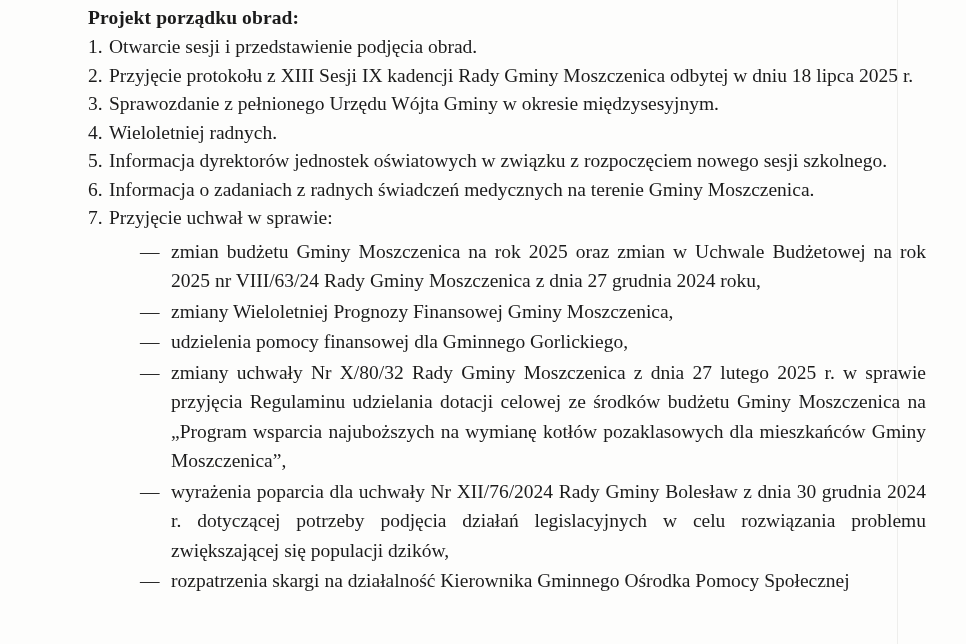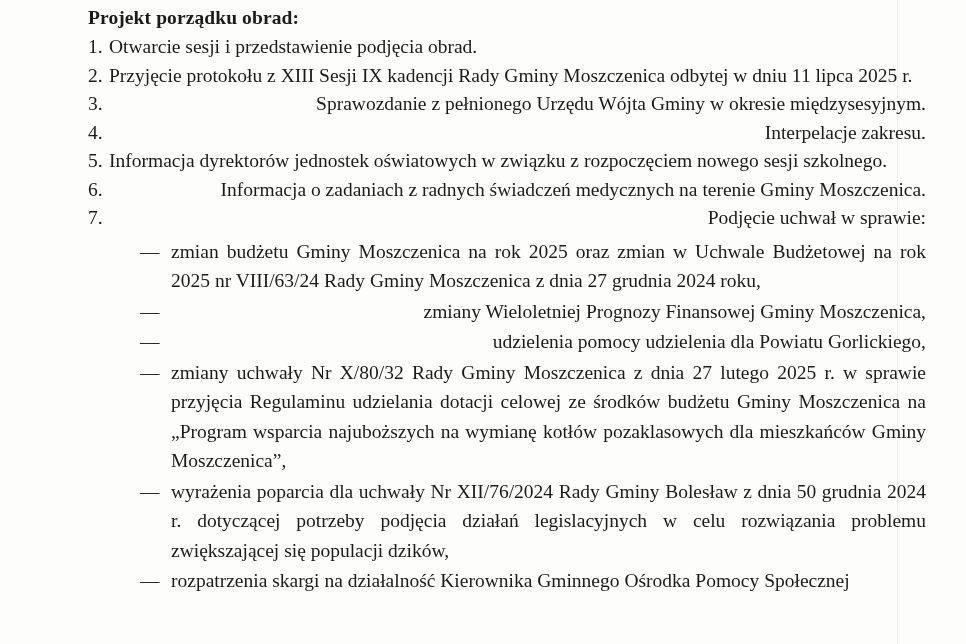--- a/index.html
+++ b/index.html
@@ -75,21 +75,21 @@
     font-size: 19.5px;
     line-height: 28.5px;
   }
 
   li.agenda-item > .body {
     display: block;
   }
 
   
   li.agenda-item.short > .body {
-    text-align: right;
+    text-align: left;
   }
 
   
   ul.sub-list {
     list-style: none;
     margin: 4px 0 0 0;
     padding: 0;
   }
 
   li.sub-item {
@@ -104,21 +104,21 @@
 
   li.sub-item > .dash {
     position: absolute;
     left: 31px;
     top: 0;
     font-size: 19.5px;
     line-height: 29.5px;
   }
 
   li.sub-item.no-justify > .text {
-    text-align: right;
+    text-align: left;
     display: block;
   }
 
   li.sub-item > .text {
     display: block;
   }
 
   
   li.sub-item.clipped {
     overflow: hidden;
@@ -137,72 +137,72 @@
 
     <ol class="agenda">
 
       <li class="agenda-item">
         <span class="num">1.</span>
         <span class="body">Otwarcie sesji i przedstawienie podjęcia obrad.</span>
       </li>
 
       <li class="agenda-item">
         <span class="num">2.</span>
-        <span class="body">Przyjęcie protokołu z XIII Sesji IX kadencji Rady Gminy Moszczenica odbytej w dniu 11 lipca 2025 r.</span>
+        <span class="body">Przyjęcie protokołu z XIII Sesji IX kadencji Rady Gminy Moszczenica odbytej w dniu 18 lipca 2025 r.</span>
       </li>
 
       <li class="agenda-item short">
         <span class="num">3.</span>
         <span class="body">Sprawozdanie z pełnionego Urzędu Wójta Gminy w okresie międzysesyjnym.</span>
       </li>
 
       <li class="agenda-item short">
         <span class="num">4.</span>
-        <span class="body">Interpelacje zakresu.</span>
+        <span class="body">Wieloletniej radnych.</span>
       </li>
 
       <li class="agenda-item">
         <span class="num">5.</span>
         <span class="body">Informacja dyrektorów jednostek oświatowych w związku z rozpoczęciem nowego sesji szkolnego.</span>
       </li>
 
       <li class="agenda-item short">
         <span class="num">6.</span>
         <span class="body">Informacja  o zadaniach z radnych świadczeń medycznych na terenie Gminy Moszczenica.</span>
       </li>
 
       <li class="agenda-item short">
         <span class="num">7.</span>
-        <span class="body">Podjęcie uchwał w sprawie:</span>
+        <span class="body">Przyjęcie uchwał w sprawie:</span>
 
         <ul class="sub-list">
 
           <li class="sub-item">
             <span class="dash">—</span>
             <span class="text">zmian budżetu Gminy Moszczenica na rok 2025 oraz zmian w Uchwale Budżetowej na rok 2025  nr VIII/63/24 Rady Gminy Moszczenica z dnia 27 grudnia 2024 roku,</span>
           </li>
 
           <li class="sub-item no-justify">
             <span class="dash">—</span>
             <span class="text">zmiany Wieloletniej Prognozy Finansowej Gminy Moszczenica,</span>
           </li>
 
           <li class="sub-item no-justify">
             <span class="dash">—</span>
-            <span class="text">udzielenia pomocy udzielenia dla Powiatu Gorlickiego,</span>
+            <span class="text">udzielenia pomocy finansowej dla Gminnego Gorlickiego,</span>
           </li>
 
           <li class="sub-item">
             <span class="dash">—</span>
             <span class="text">zmiany uchwały Nr X/80/32 Rady Gminy Moszczenica z dnia 27 lutego 2025 r. w sprawie przyjęcia Regulaminu udzielania dotacji celowej ze środków budżetu Gminy Moszczenica na „Program wsparcia najuboższych na wymianę kotłów pozaklasowych dla mieszkańców Gminy Moszczenica”,</span>
           </li>
 
           <li class="sub-item">
             <span class="dash">—</span>
-            <span class="text">wyrażenia poparcia dla uchwały Nr XII/76/2024 Rady Gminy Bolesław z dnia 50 grudnia 2024 r. dotyczącej potrzeby podjęcia działań legislacyjnych w celu rozwiązania problemu zwiększającej się populacji dzików,</span>
+            <span class="text">wyrażenia poparcia dla uchwały Nr XII/76/2024 Rady Gminy Bolesław z dnia 30 grudnia 2024 r. dotyczącej potrzeby podjęcia działań legislacyjnych w celu rozwiązania problemu zwiększającej się populacji dzików,</span>
           </li>
 
           <li class="sub-item clipped">
             <span class="dash">—</span>
             <span class="text">rozpatrzenia skargi na działalność Kierownika Gminnego Ośrodka Pomocy Społecznej</span>
           </li>
 
         </ul>
       </li>
 

